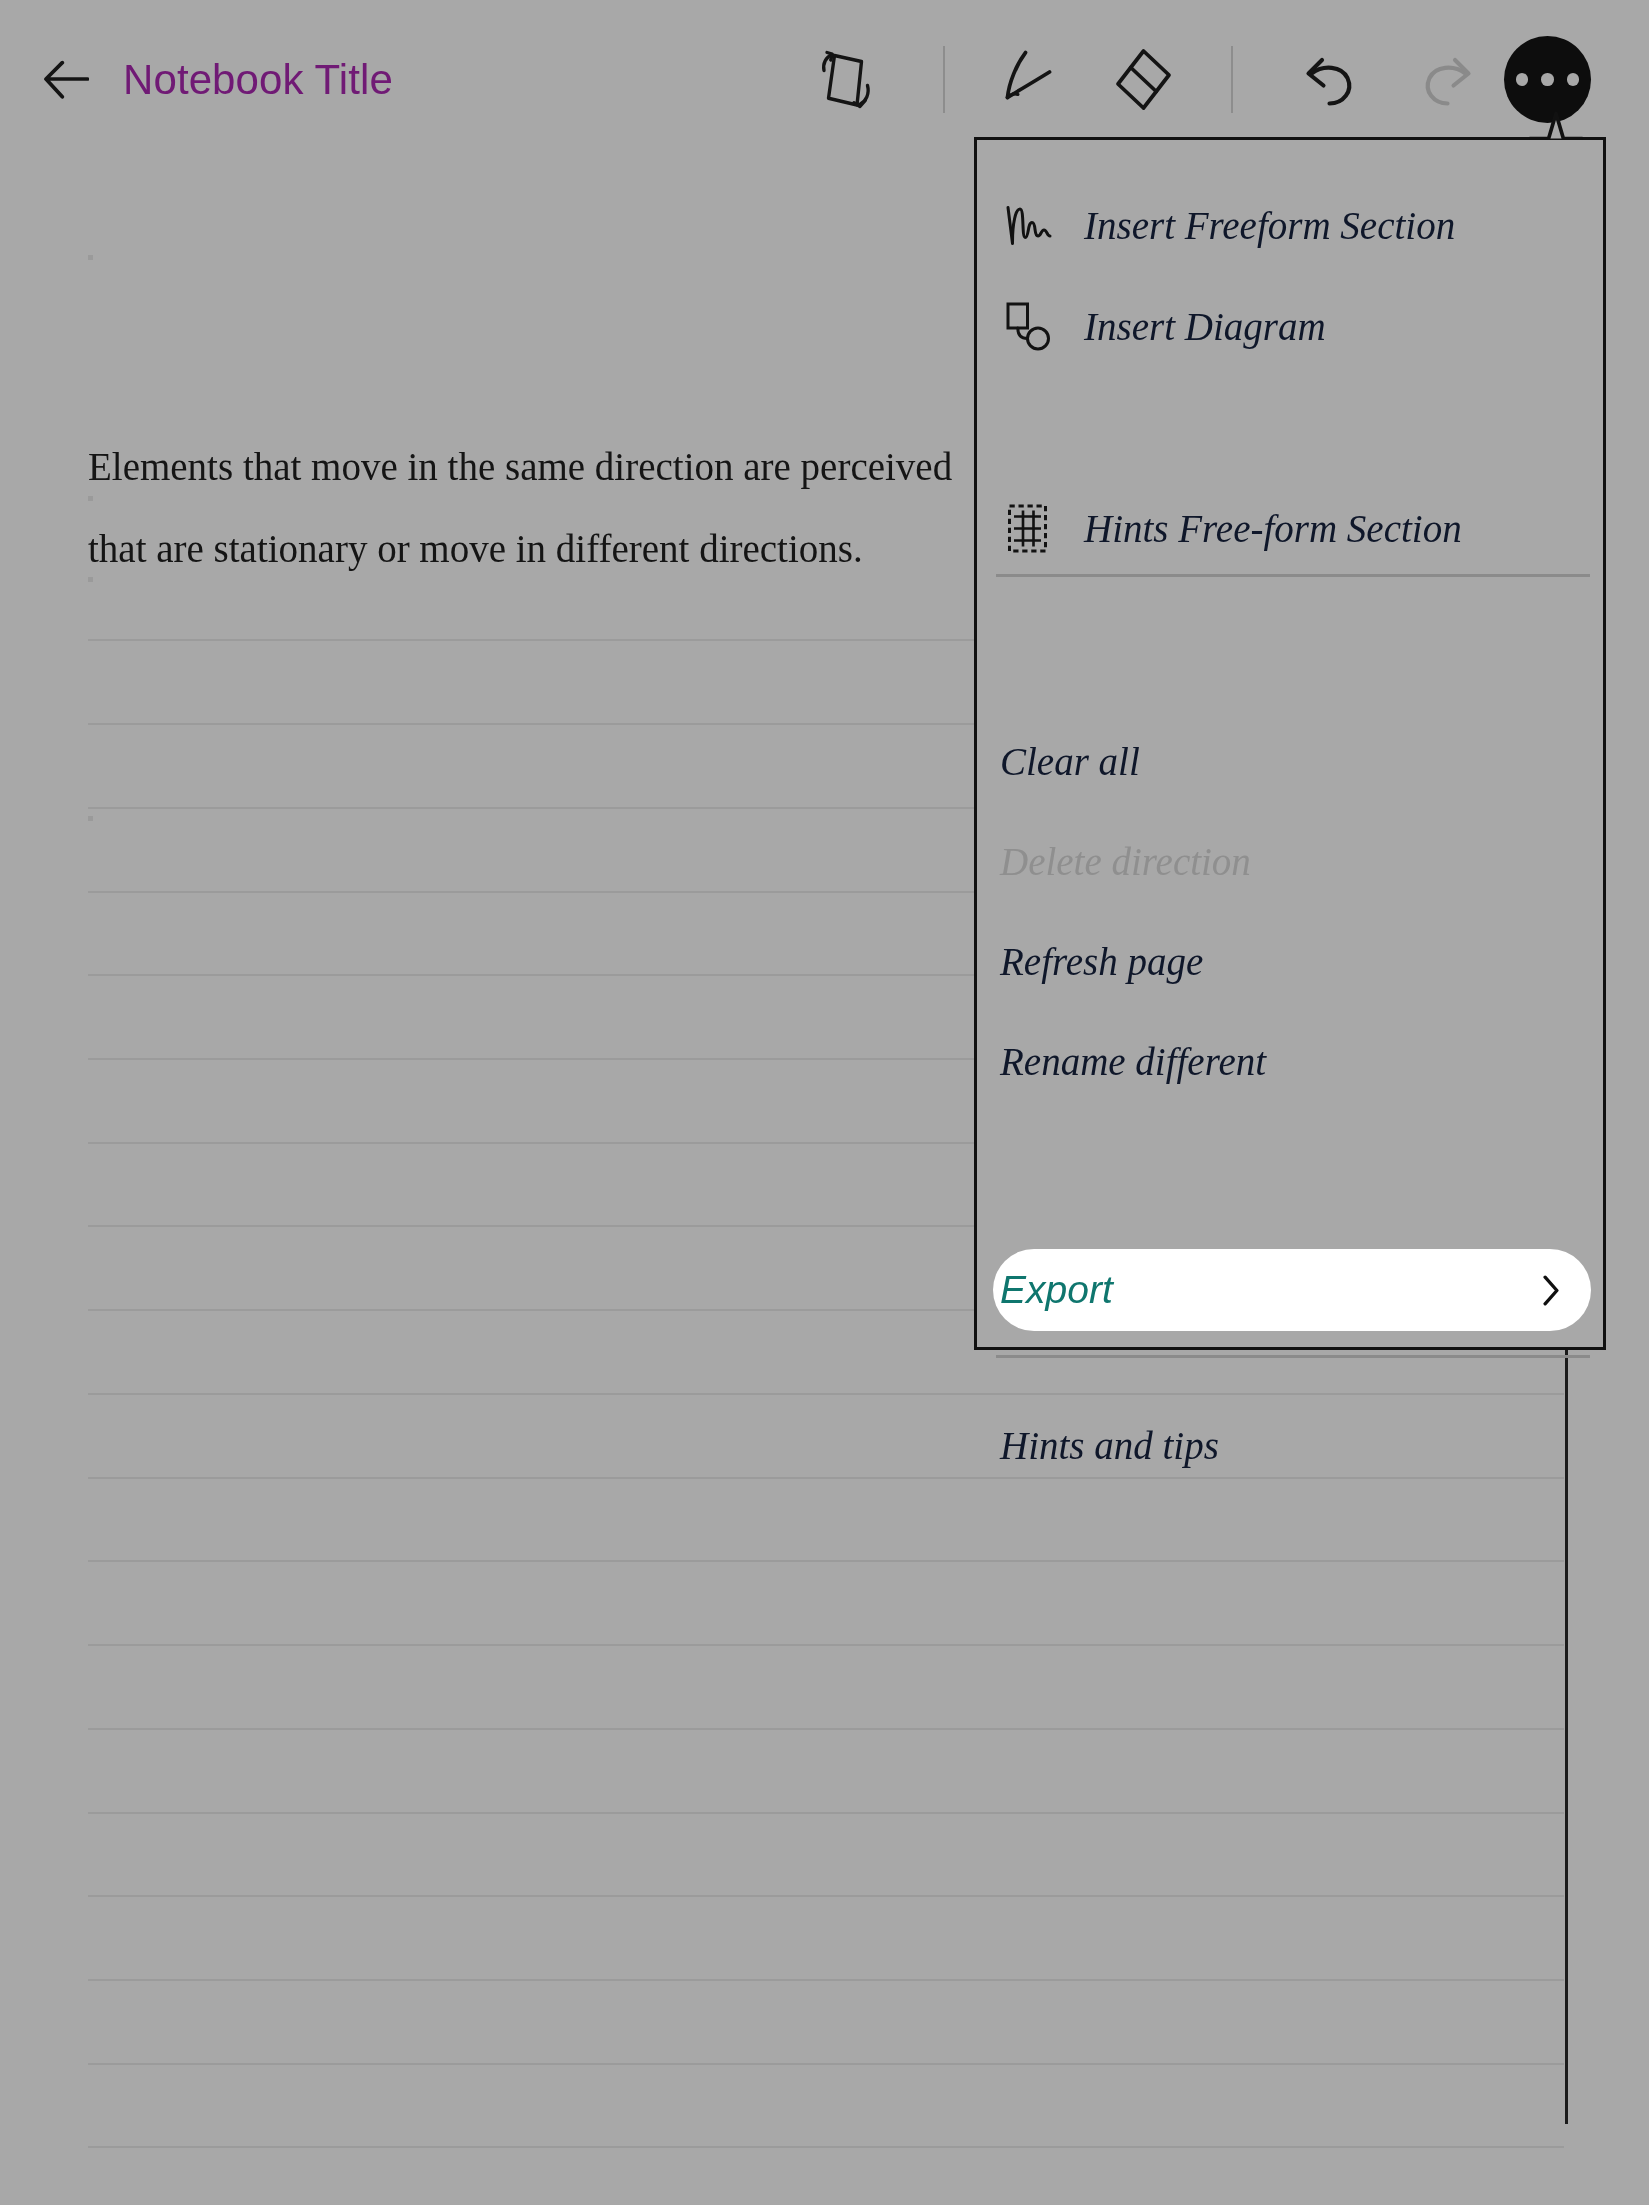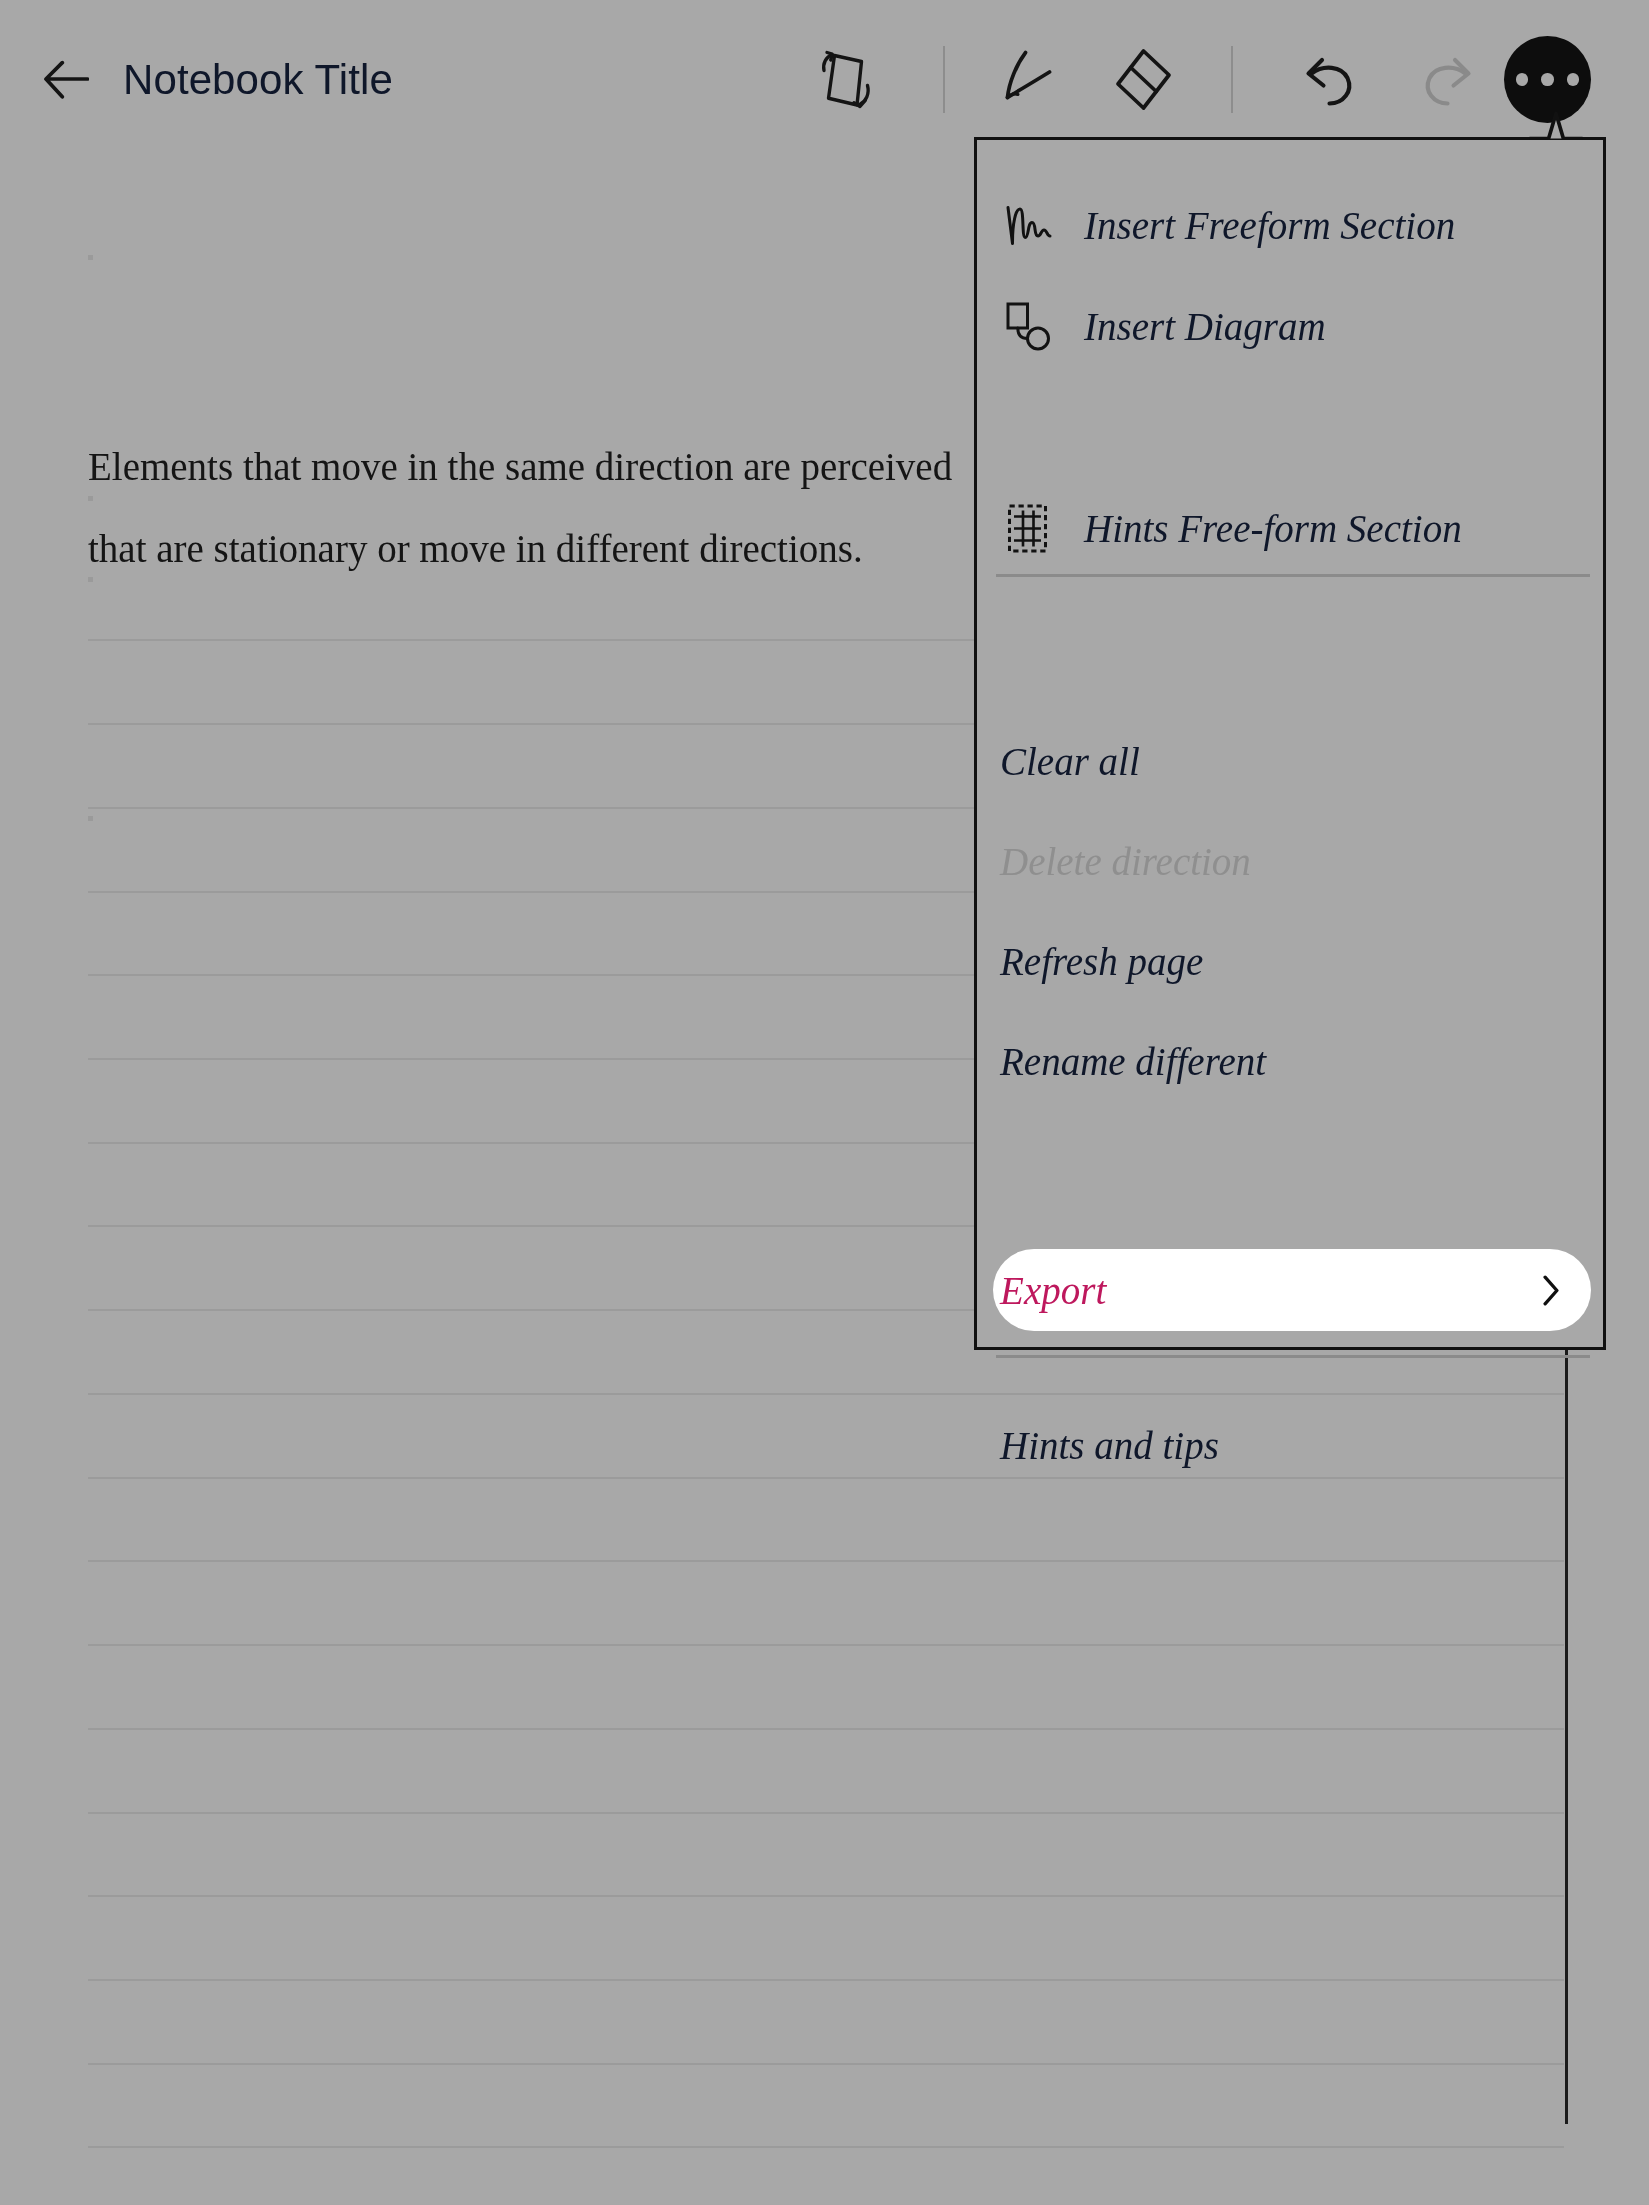--- a/index.html
+++ b/index.html
@@ -28,21 +28,21 @@
     left: 43px;
     top: 58px;
     width: 46px;
     height: 42px;
   }
   #notebook-title {
     position: absolute;
     left: 123px;
     top: 56px;
     font-size: 42px;
-    color: #0f172a;
+    color: #701a75;
     letter-spacing: 0.1px;
     font-family: "Liberation Sans", sans-serif;
     white-space: nowrap;
   }
   .tb-icon {
     position: absolute;
     top: 39px;
     width: 81px;
     height: 81px;
   }
@@ -200,24 +200,24 @@
     width: 598px;
     height: 82px;
     background: #ffffff;
     border-radius: 41px;
     display: flex;
     align-items: center;
   }
   #export-label {
     position: absolute;
     left: 6.7px;
-    font-family: Liberation Serif, serif;
+    font-family: Liberation Sans, sans-serif;
     font-style: italic;
     font-size: 39px;
-    color: #be185d;
+    color: #0f766e;
   }
   #export-chevron {
     position: absolute;
     right: 31px;
     width: 18px;
     height: 31px;
   }
 </style>
 </head>
 <body>

